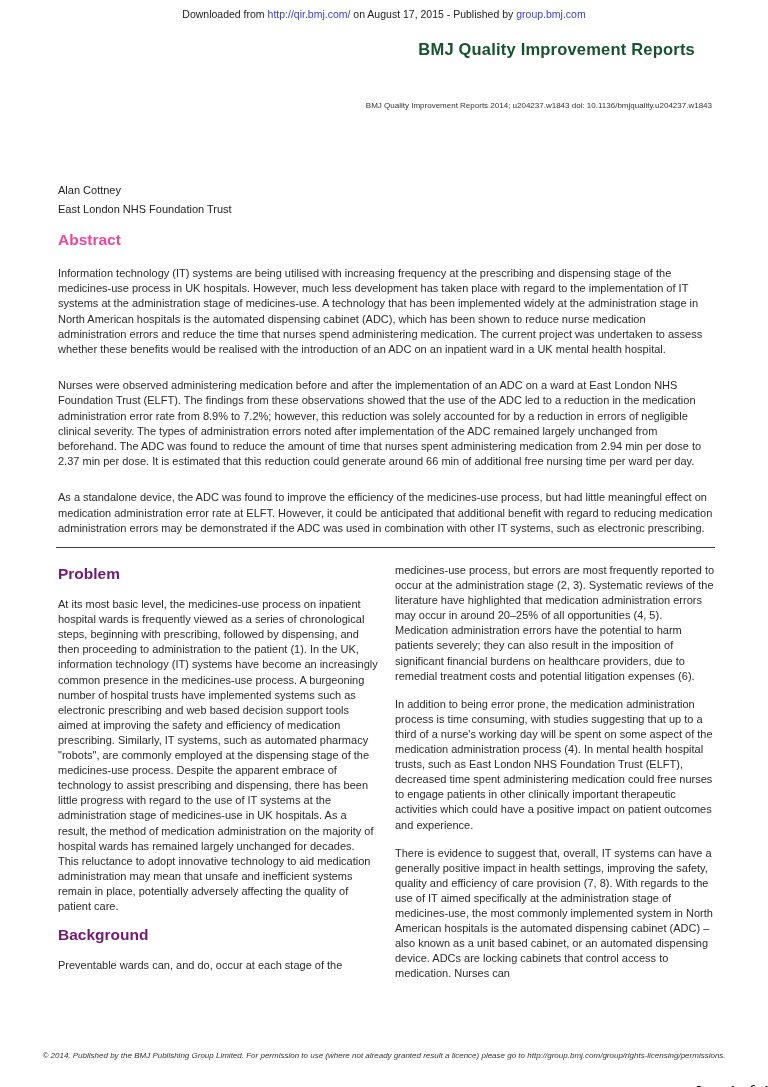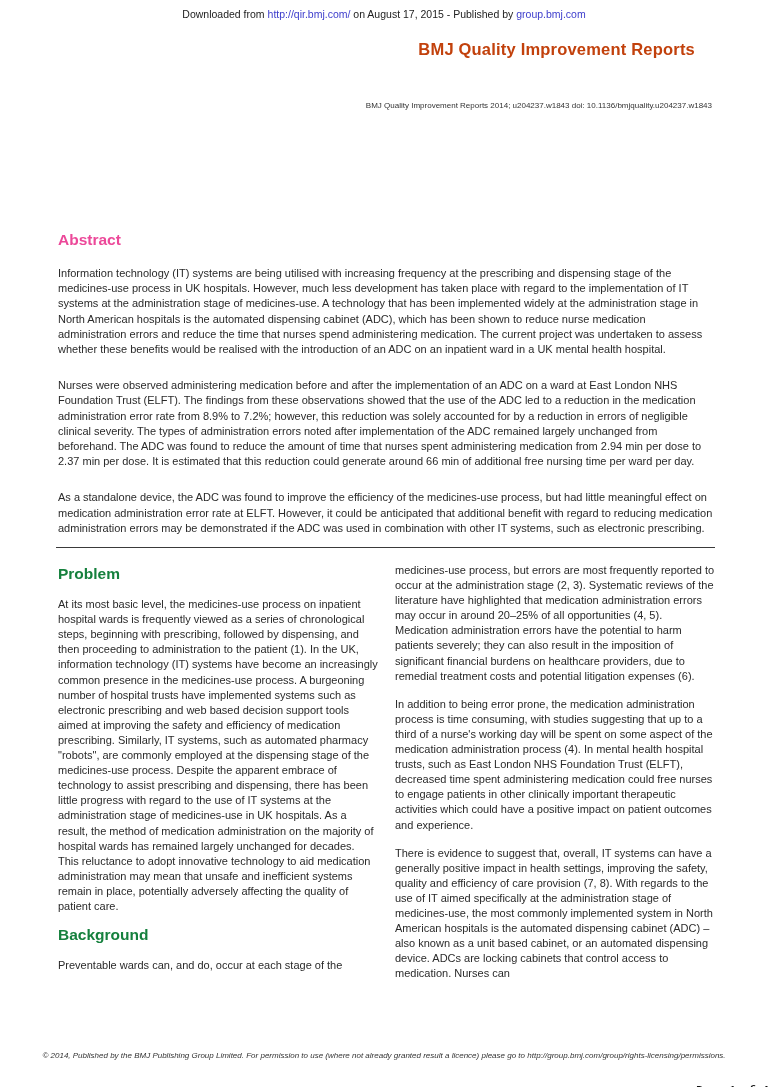--- a/index.html
+++ b/index.html
@@ -25,21 +25,21 @@
     color: #3c3ccc;
     text-decoration: none;
     cursor: pointer;
   }
   .journal-name {
     position: absolute;
     top: 40px; right: 73px;
     font-size: 16.5px;
     font-weight: bold;
     letter-spacing: 0.2px;
-    color: #c2410c;
+    color: #14532d;
   }
   .citation-line {
     position: absolute;
     top: 101px; right: 56px;
     font-size: 8px;
     color: #333333;
   }
   .article-title {
     position: absolute;
     top: 114px; left: 57px; width: 662px;
@@ -79,21 +79,21 @@
   .columns {
     position: absolute;
     top: 560px; left: 58px; width: 657px;
     display: flex;
     gap: 17px;
   }
   .col { flex: 1; font-size: 11px; line-height: 15.1px; color: #2a2a2a; }
   .col h2 {
     font-size: 15.5px;
     font-weight: bold;
-    color: #15803d;
+    color: #701a75;
     margin: 6px 0 16px 0;
   }
   .col h2.second { margin-top: 8px; }
   .col p { margin-bottom: 13px; }
   .right-col { padding-top: 3px; }
   .footer-page {
     position: absolute;
     top: 1084px; left: 0; right: 0;
     text-align: right;
     font-size: 11px;
@@ -116,20 +116,24 @@
 
 <div class="page">
 
   <div class="top-line"><span>Downloaded from </span><a>http://qir.bmj.com/</a><span> on August 17, 2015 - Published by </span><a>group.bmj.com</a></div>
 
   <div class="journal-name">BMJ Quality Improvement Reports</div>
 
   <div class="citation-line">BMJ Quality Improvement Reports 2014; u204237.w1843 doi: 10.1136/bmjquality.u204237.w1843</div>
 
 
+  <div class="authors">
+    <div>Alan Cottney</div>
+    <div>East London NHS Foundation Trust</div>
+  </div>
 
   <h2 class="abstract-heading">Abstract</h2>
 
   <div class="abstract-body">
     <p>Information technology (IT) systems are being utilised with increasing frequency at the prescribing and dispensing stage of the medicines-use process in UK hospitals. However, much less development has taken place with regard to the implementation of IT systems at the administration stage of medicines-use. A technology that has been implemented widely at the administration stage in North American hospitals is the automated dispensing cabinet (ADC), which has been shown to reduce nurse medication administration errors and reduce the time that nurses spend administering medication. The current project was undertaken to assess whether these benefits would be realised with the introduction of an ADC on an inpatient ward in a UK mental health hospital.</p>
     <p>Nurses were observed administering medication before and after the implementation of an ADC on a ward at East London NHS Foundation Trust (ELFT). The findings from these observations showed that the use of the ADC led to a reduction in the medication administration error rate from 8.9% to 7.2%; however, this reduction was solely accounted for by a reduction in errors of negligible clinical severity. The types of administration errors noted after implementation of the ADC remained largely unchanged from beforehand. The ADC was found to reduce the amount of time that nurses spent administering medication from 2.94 min per dose to 2.37 min per dose. It is estimated that this reduction could generate around 66 min of additional free nursing time per ward per day.</p>
     <p>As a standalone device, the ADC was found to improve the efficiency of the medicines-use process, but had little meaningful effect on medication administration error rate at ELFT. However, it could be anticipated that additional benefit with regard to reducing medication administration errors may be demonstrated if the ADC was used in combination with other IT systems, such as electronic prescribing.</p>
   </div>
 
   <hr class="divider">

